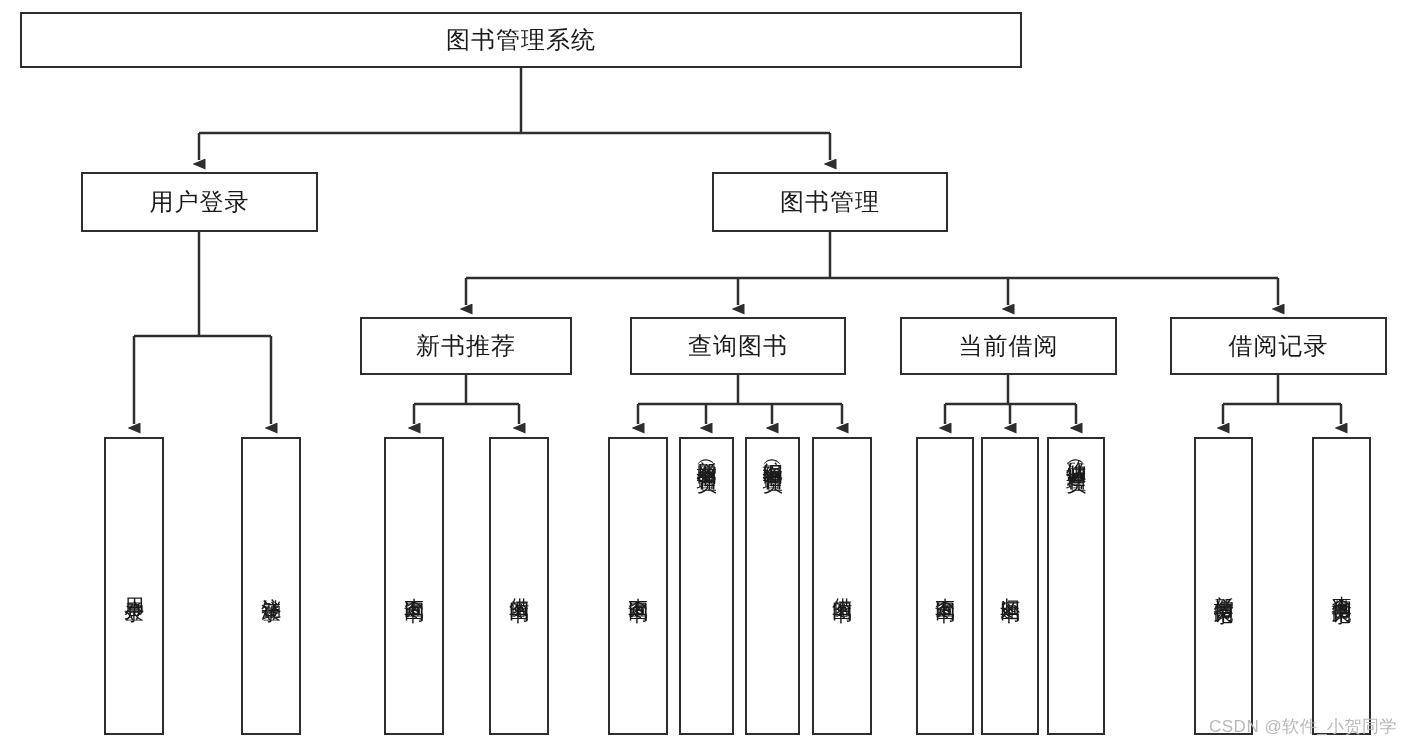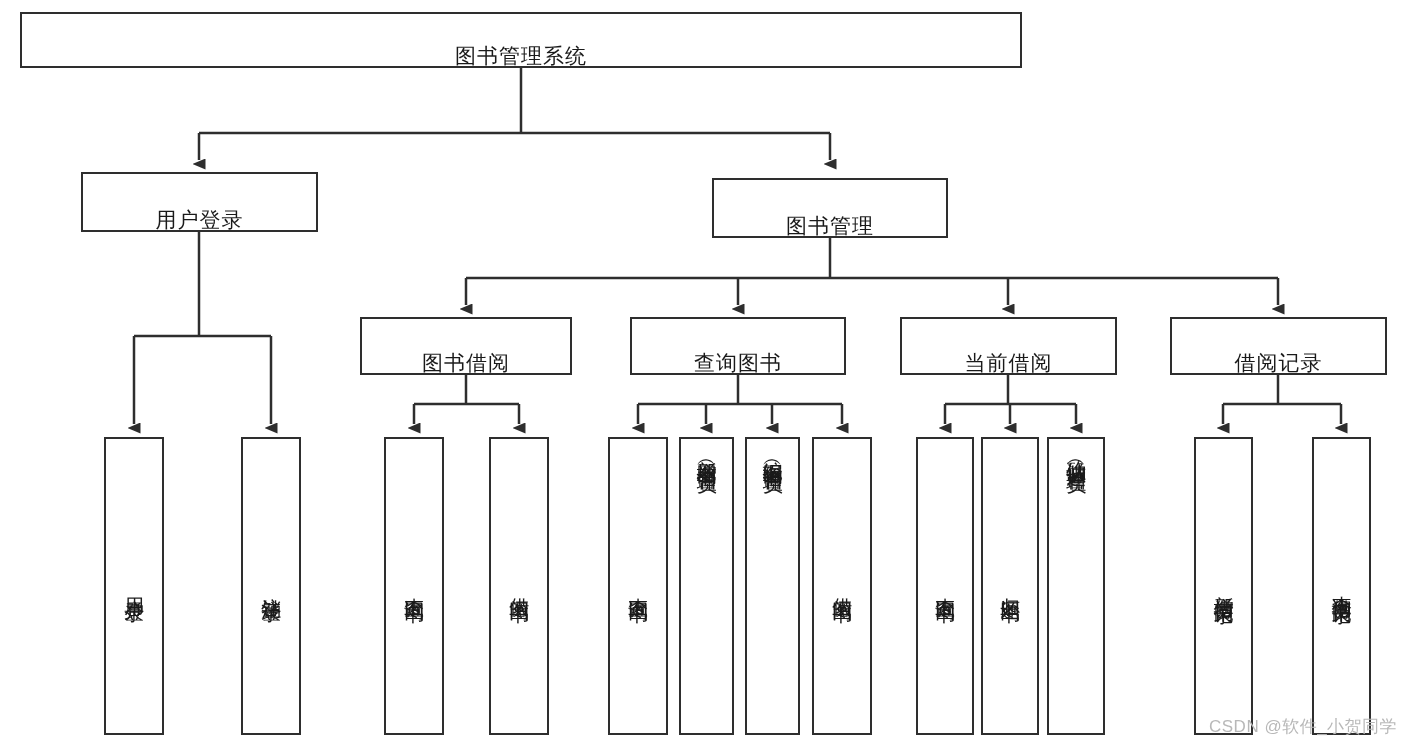--- a/index.html
+++ b/index.html
@@ -31,23 +31,22 @@
     box-sizing: border-box;
     background: #ffffff;
     border: 2.5px solid #2e2e2e;
     display: flex;
     align-items: center;
     justify-content: center;
     color: #1a1a1a;
   }
   .node.h {
     
-    font-size: 21px;
+    font-size: 24px;
     letter-spacing: 1px;
-    align-items: flex-end;
   }
   .node.h .label {
     display: block;
     white-space: nowrap;
     line-height: 1;
   }
   .node.v {
     
     align-items: flex-start;
     justify-content: center;
@@ -137,26 +136,26 @@
   </svg>
 
   <div class="node h" style="left:20px; top:12px; width:1002px; height:56px;">
     <span class="label">图书管理系统</span>
   </div>
 
   <div class="node h" style="left:81px; top:172px; width:237px; height:60px;">
     <span class="label">用户登录</span>
   </div>
 
-  <div class="node h" style="left:712px; top:172px; width:236px; height:60px;margin-top:6px;">
+  <div class="node h" style="left:712px; top:172px; width:236px; height:60px;">
     <span class="label">图书管理</span>
   </div>
 
   <div class="node h" style="left:360px; top:317px; width:212px; height:58px;">
-    <span class="label">图书借阅</span>
+    <span class="label">新书推荐</span>
   </div>
 
   <div class="node h" style="left:630px; top:317px; width:216px; height:58px;">
     <span class="label">查询图书</span>
   </div>
 
   <div class="node h" style="left:900px; top:317px; width:217px; height:58px;">
     <span class="label">当前借阅</span>
   </div>
 

